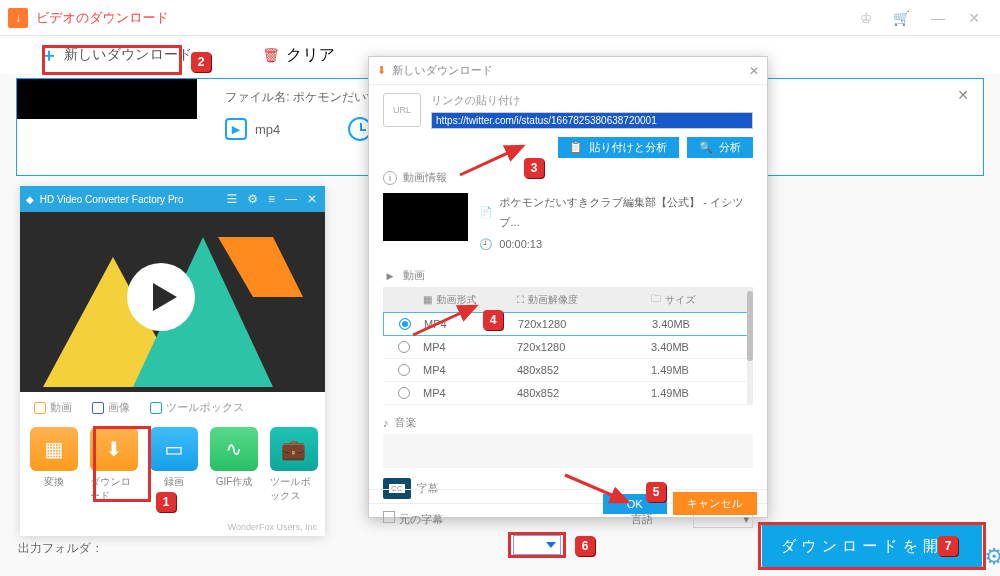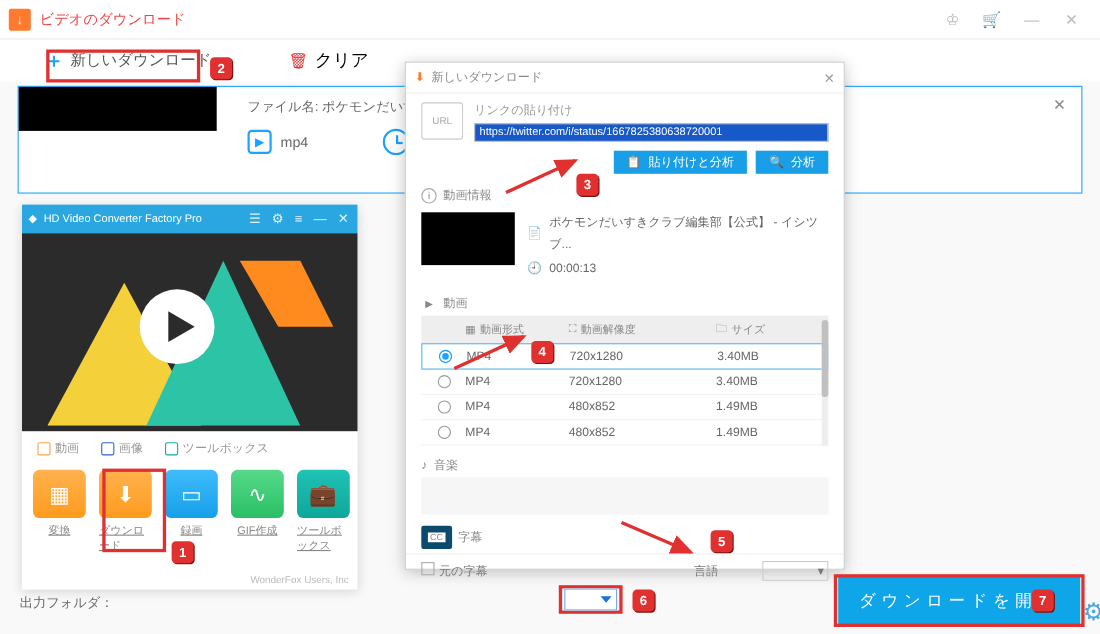--- a/index.html
+++ b/index.html
@@ -38,21 +38,21 @@
   .promo .pt .pspacer { flex:1;}
   .promo .pt .pbtn{ font-size:12px; opacity:.85; padding:0 2px;}
   .promo .art { height: 180px; background:#2b2b2b; display:flex; align-items:center; justify-content:center; overflow:hidden; position:relative;}
   .art svg { width: 260px; height: 170px; }
   .promo .tabs { display:flex; gap: 20px; padding: 8px 14px 4px; font-size:11px; color:#999;}
   .tabs .tab{ display:flex; align-items:center; gap:4px;}
   .tabs .tab .sq{ width:12px;height:12px;border:1.5px solid #ffa241;border-radius:2px;}
   .promo .grid { display:flex; padding: 8px 10px 4px; gap:12px; }
   .tile { width:50px; display:flex; flex-direction:column; align-items:center; gap:4px;}
   .tile .ic { width:48px; height:44px; border-radius:6px; display:flex; align-items:center; justify-content:center; color:#fff; font-size:20px;}
-  .tile .lbl { font-size:10px; color:#888;text-decoration:underline; }
+  .tile .lbl { font-size:10px; color:#888; }
   .ic.orange { background: linear-gradient(#ffb24f,#ff9b1d);}
   .ic.blue { background: linear-gradient(#3fbcfb,#169fe9);}
   .ic.green { background: linear-gradient(#57d98a,#29c065);}
   .ic.teal  { background: linear-gradient(#1fc3b6,#0fa69a);}
   .promo .foot { position:absolute; bottom:4px; right:8px; font-size:9px; color:#bbb;}
 
   
   .modal { position:absolute; left:368px; top:56px; width:400px; height:462px; background:#fff; border:1px solid #ccc; box-shadow:0 3px 14px rgba(0,0,0,.25);}
   .modal .mtitle{ height:28px; border-bottom:1px solid #eee; display:flex; align-items:center; padding:0 8px; font-size:11px; color:#888; gap:6px;}
   .modal .mtitle .spacer{flex:1;}
@@ -325,20 +325,24 @@
   <div class="sec-head" style="margin-top:6px;">
       <span style="border:6px solid #0c4a6e;border-radius:2px;padding:0 2px;font-size:8px;">CC</span>
       <span>字幕</span>
     </div>
   <div class="subtit-row">
     <span><span class="chk"></span><span>元の字幕</span></span>
     <span style="margin-left:auto;"><span>言語</span></span>
     <span style="width:60px;height:18px;border:1px solid #ccc;display:inline-flex;align-items:center;justify-content:flex-end;padding-right:3px;">▾</span>
   </div>
 
+  <div class="modal-bottom">
+    <div class="btn-ok">OK</div>
+    <div class="btn-cancel">キャンセル</div>
+  </div>
 </div>
 
 <div class="bottombar">
   <span class="olabel">出力フォルダ：</span>
 </div>
 
 <div class="redframe" style="left:508px; top:532px; width:58px; height:26px; display:flex; align-items:center; justify-content:center;">
   <div class="small-drop">
       <div class="tri"></div>
     </div>

